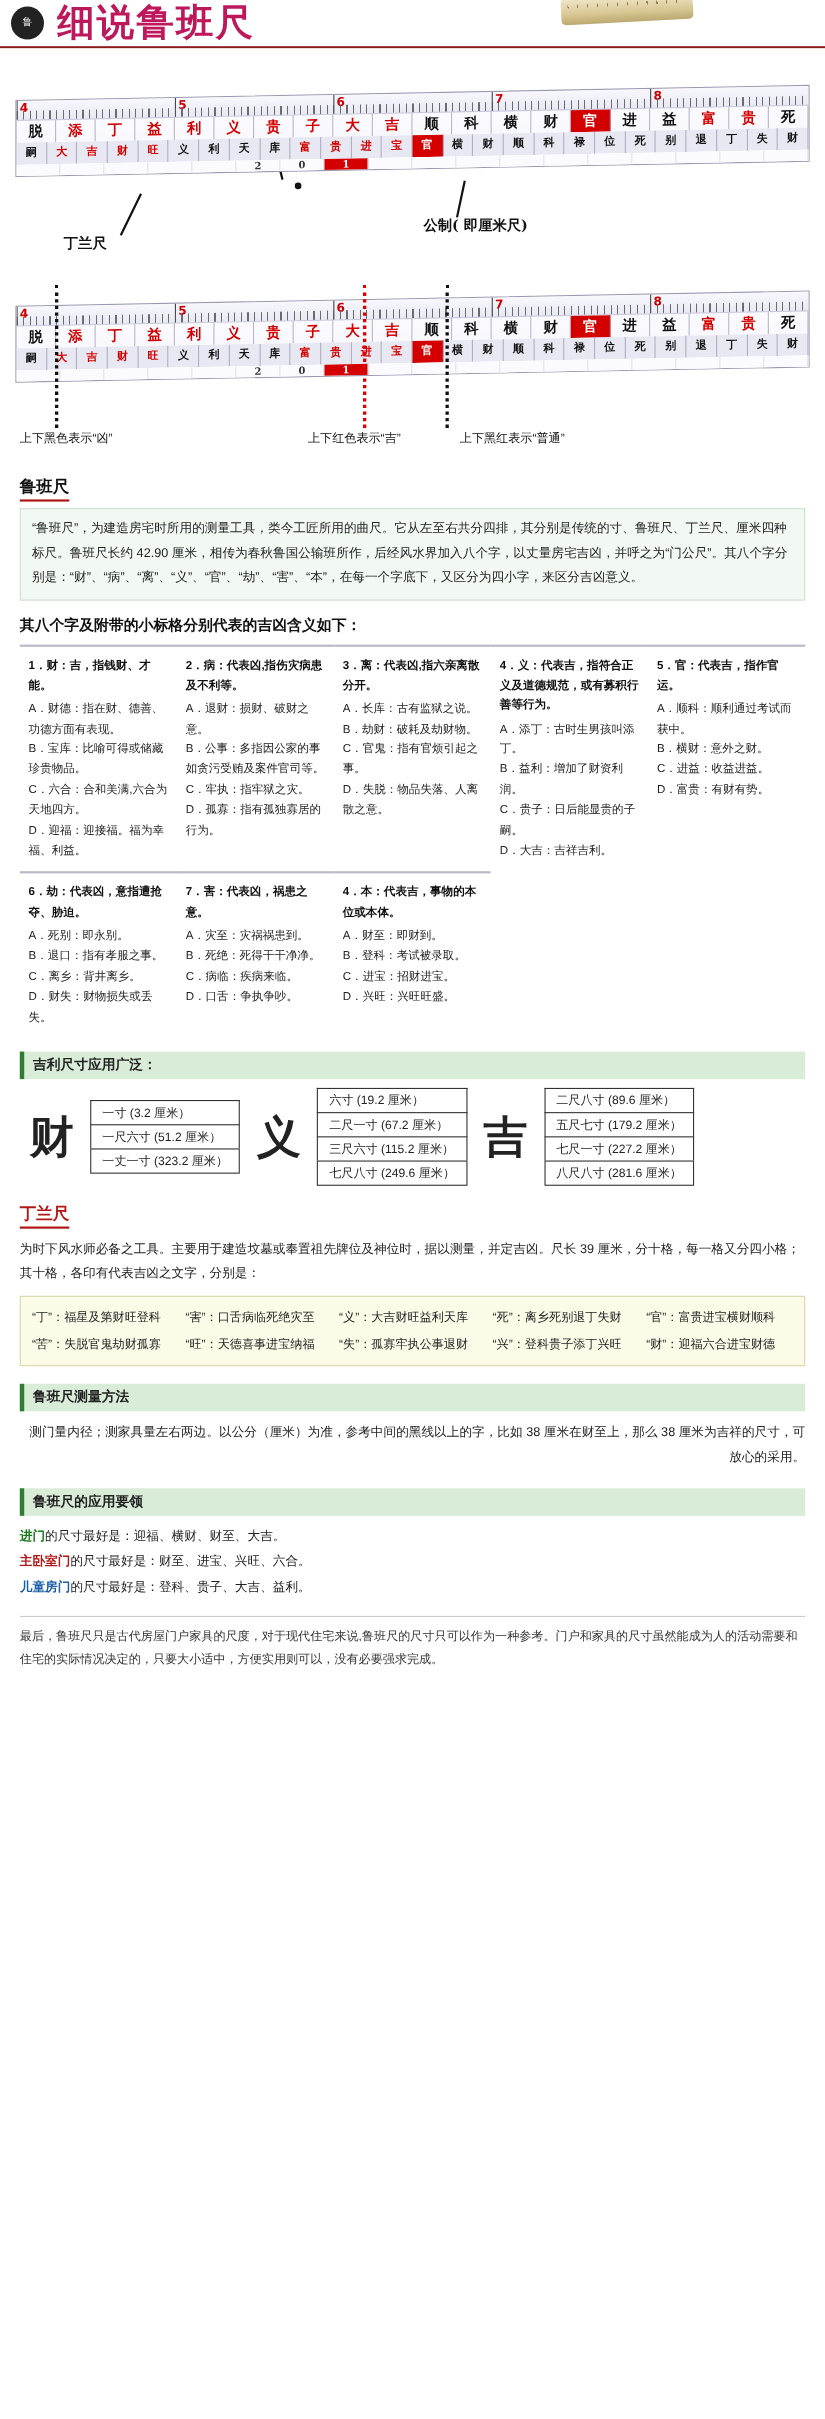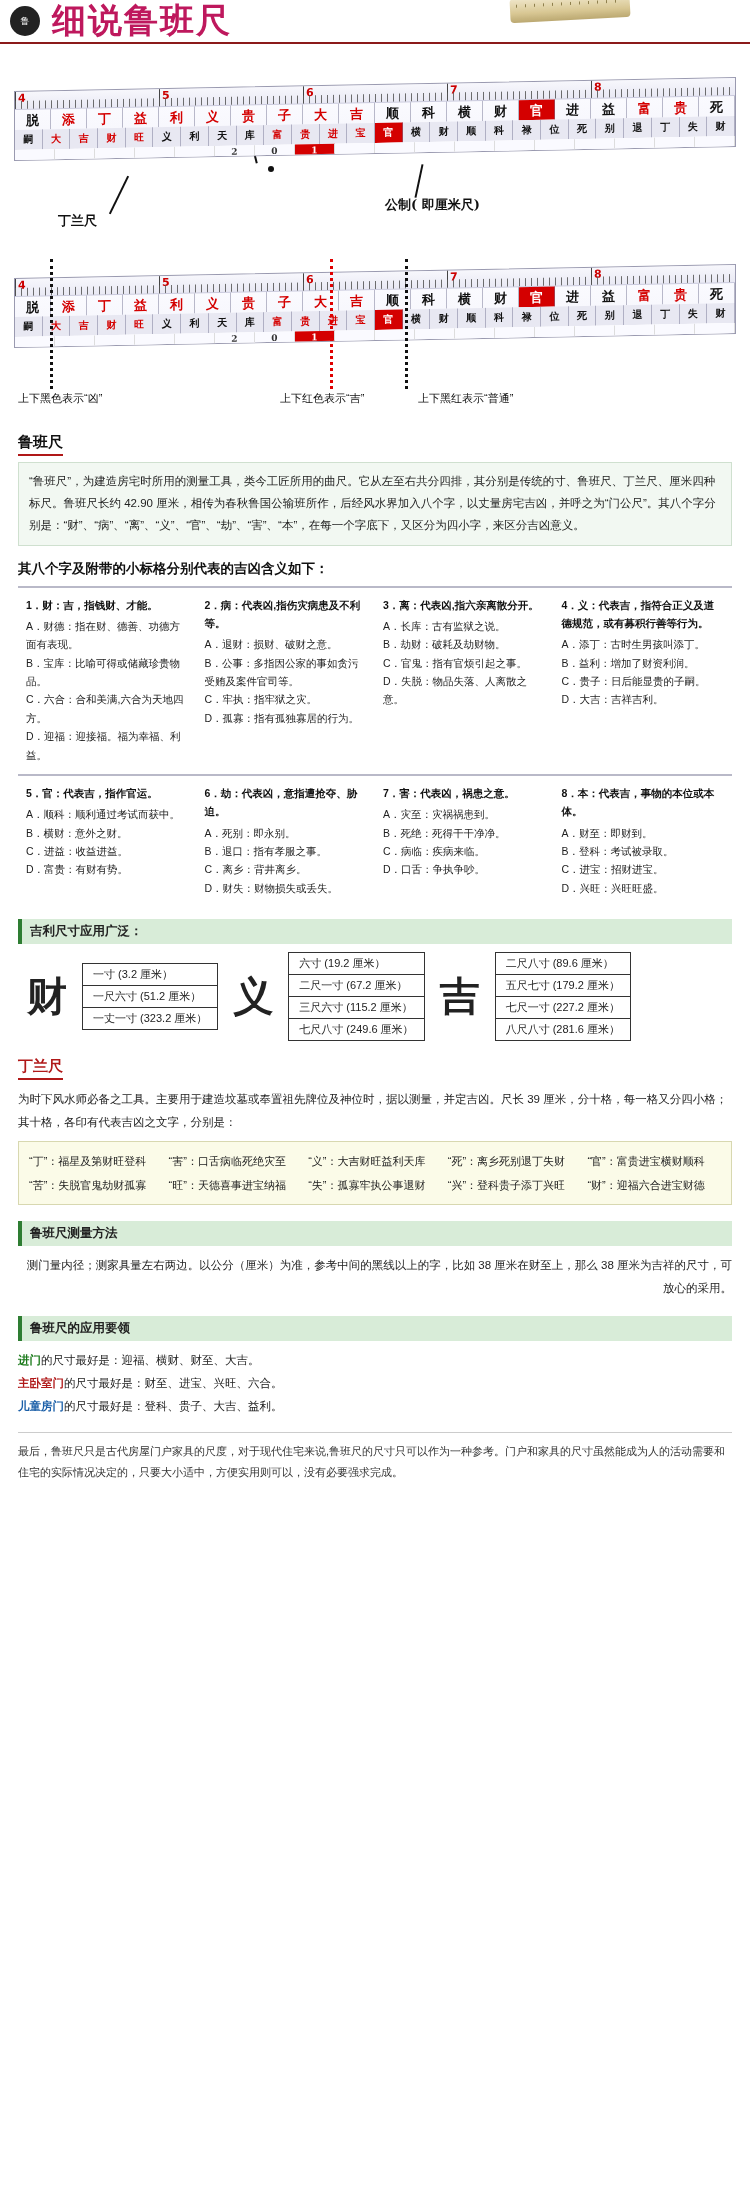--- a/index.html
+++ b/index.html
@@ -137,21 +137,21 @@
     background:#f2f8f2;
     padding:8px 10px;
     font-size:11.5px; line-height:1.9;
     color:#222;
   }
   h3.sub-title {
     font-size:13.5px; font-weight:bold; margin:14px 0 8px 0; color:#111;
   }
 
   
-  .grid8 { display:grid; grid-template-columns:repeat(4,1fr); gap:0; }
+  .grid8 { display:grid; grid-template-columns:repeat(5,1fr); gap:0; }
   .g-cell {
     border-top:2px solid #b9b9c8;
     padding:8px 8px 10px 8px;
     font-size:10.5px;
     line-height:1.75;
     vertical-align:top;
   }
   .g-cell .g-head { font-weight:bold; color:#111; margin-bottom:3px; }
   .g-cell p { margin:0; }
 
@@ -476,21 +476,21 @@
         <p>D．财失：财物损失或丢失。</p>
       </div>
       <div class="g-cell">
         <div class="g-head">7．害：代表凶，祸患之意。</div>
         <p>A．灾至：灾祸祸患到。</p>
         <p>B．死绝：死得干干净净。</p>
         <p>C．病临：疾病来临。</p>
         <p>D．口舌：争执争吵。</p>
       </div>
       <div class="g-cell">
-        <div class="g-head">8．本：代表吉，事物的本位或本体。</div>
+        <div class="g-head">4．本：代表吉，事物的本位或本体。</div>
         <p>A．财至：即财到。</p>
         <p>B．登科：考试被录取。</p>
         <p>C．进宝：招财进宝。</p>
         <p>D．兴旺：兴旺旺盛。</p>
       </div>
     </div>
 
 
     
     <div class="lucky-title">吉利尺寸应用广泛：</div>

